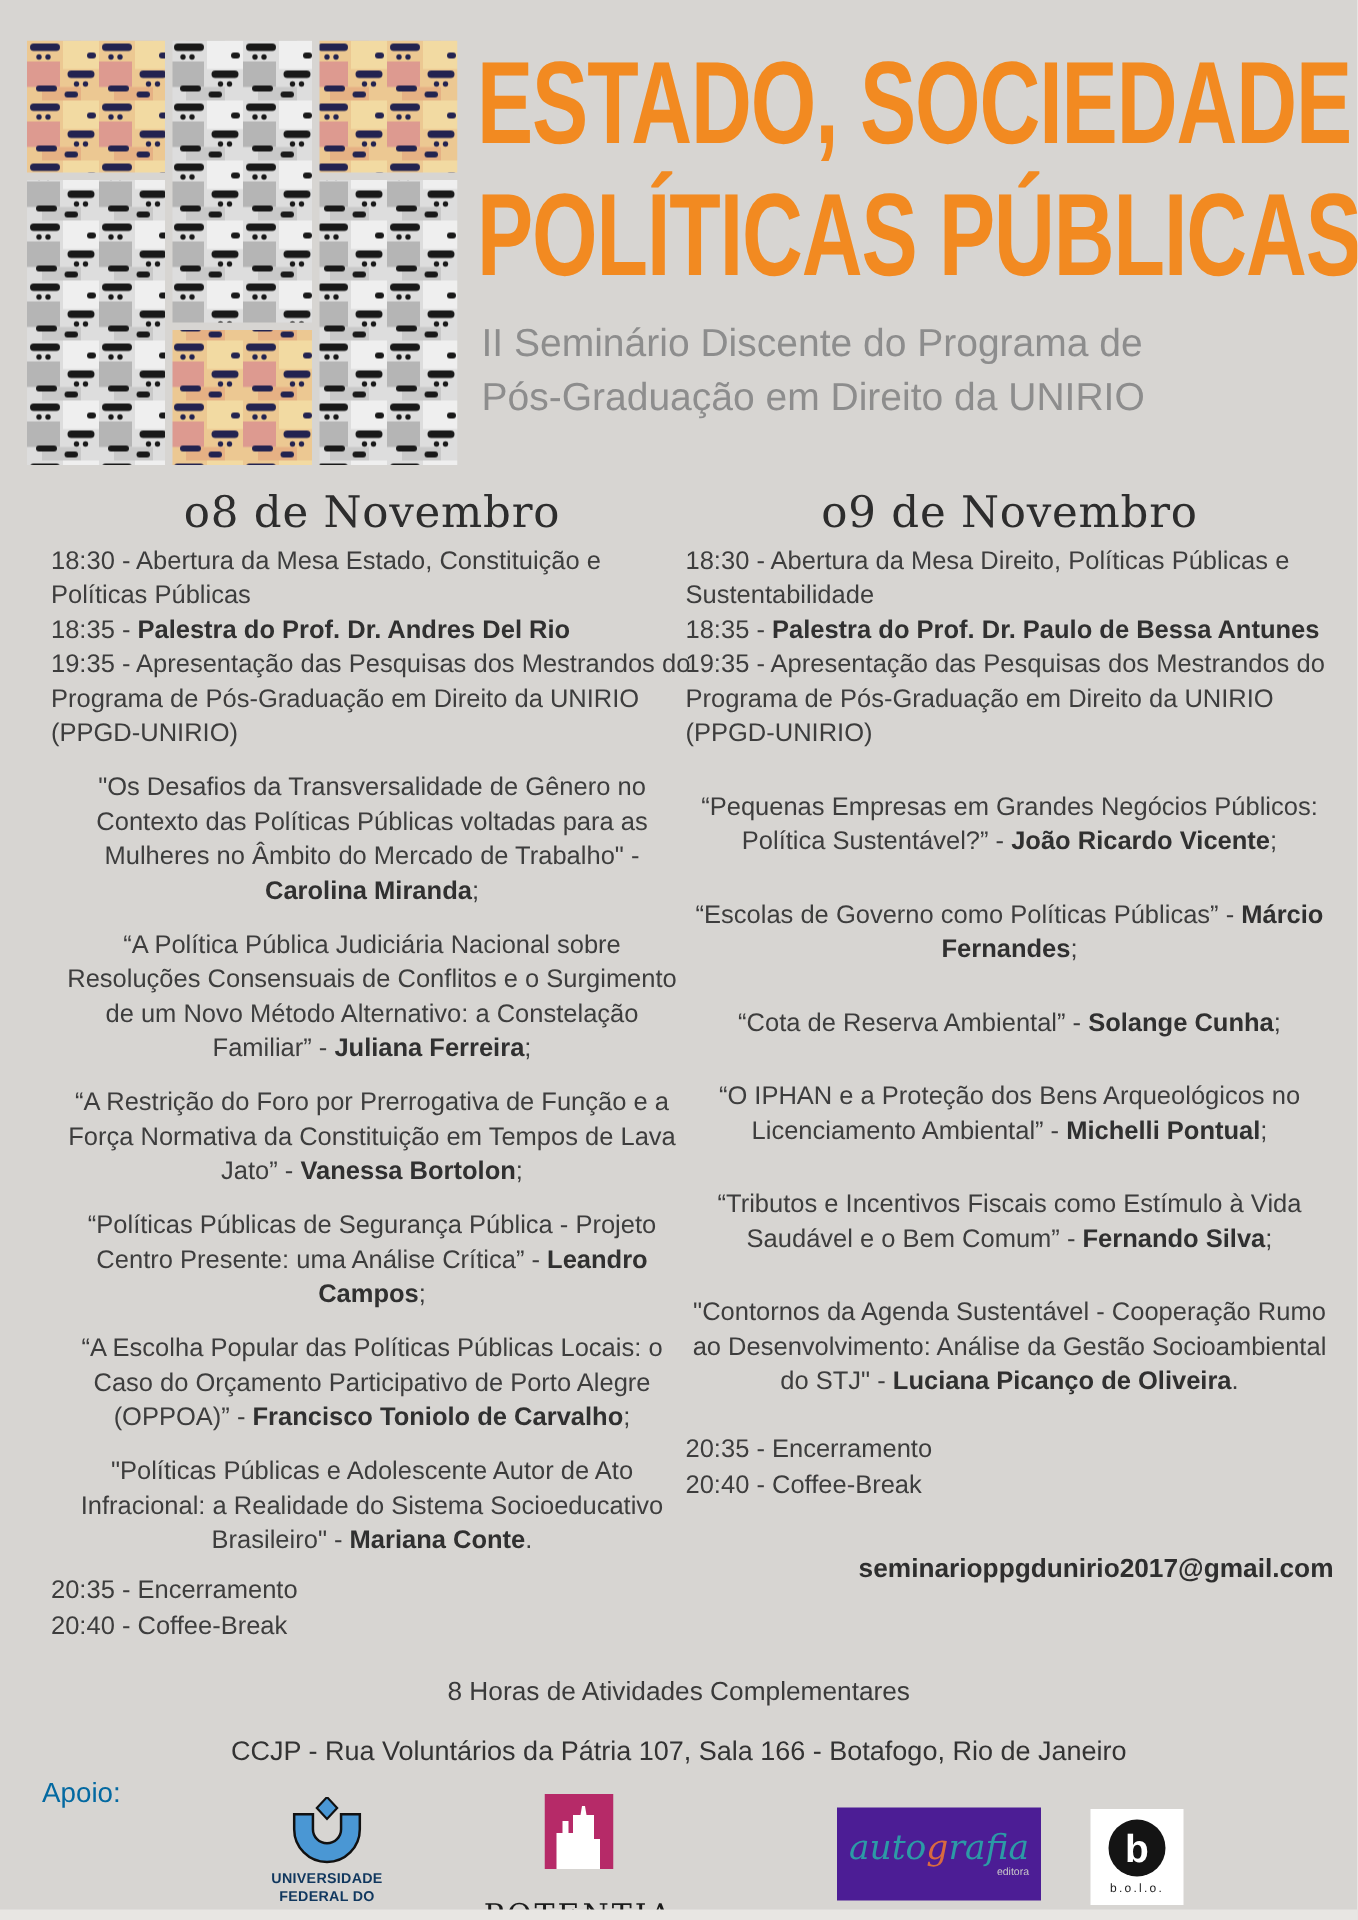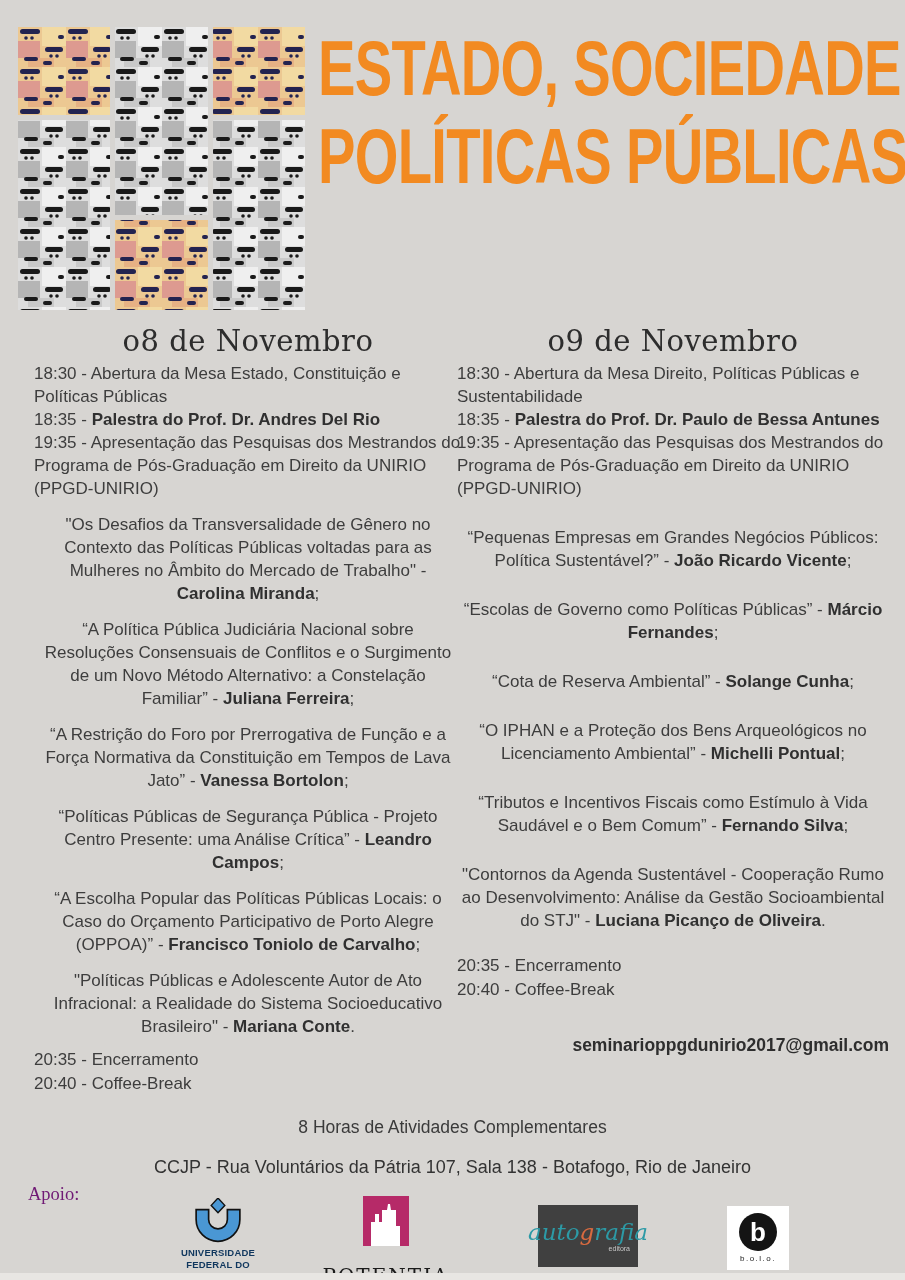--- a/index.html
+++ b/index.html
@@ -31,32 +31,32 @@
   .sched { margin:0; text-align:left; }
   .talk  { text-align:center; margin:13px 4px 0 4px; }
   .col-right .talk { margin-top:26px; }
   .spk { font-weight:700; color:#303030; }
   .closing { margin-top:10px; text-align:left; line-height:24px; }
   .col-right .closing { margin-top:22px; }
   .contact { margin-top:30px; text-align:right; font-weight:700; font-size:17.5px; line-height:26px; color:#2e2e2e; }
   
   .hours   { position:absolute; left:0; top:1117px; width:100%; text-align:center; font-size:17.5px; color:#3a3a3a; }
   .address { position:absolute; left:0; top:1157px; width:100%; text-align:center; font-size:18px; color:#333; }
-  .apoio   { position:absolute; left:28px; top:1184px; font-size:18.5px; color:#701a75;font-family:Liberation Serif, serif; }
+  .apoio   { position:absolute; left:28px; top:1184px; font-size:18.5px; color:#0369a1; }
   .bottom-strip { position:absolute; left:0; bottom:0; width:100%; height:7px; background:#e8e6e3; }
   
   .logo { position:absolute; display:flex; flex-direction:column; align-items:center; }
   .logo-unirio { left:160px; top:1198px; width:116px; }
   .unirio-lines { margin-top:3px; font-size:9.5px; font-weight:700; color:#10375e; text-align:center; line-height:12px; letter-spacing:0.2px; }
   .unirio-lines .l { border-bottom:1px solid #10375e; padding-bottom:19px; }
   .logo-potentia { left:320px; top:1196px; width:132px; }
   .potentia-name { font-family:"DejaVu Serif", serif; font-size:20px; letter-spacing:2px; color:#1b1b1b; margin-top:18px; }
   .potentia-tag  { font-size:6.5px; letter-spacing:0.6px; color:#3a3a3a; margin-top:1px; white-space:nowrap; }
   .logo-autografia {
-    left:538px; top:1205px; width:100px; height:62px; background:#404040;
+    left:558px; top:1205px; width:136px; height:62px; background:#4c1d95;
     justify-content:center;
   }
   .autografia-word { font-family:"DejaVu Serif", serif; font-style:italic; font-size:23px; color:#2c9aa6; line-height:1; }
   .autografia-word .g { color:#d96a3f; }
   .autografia-sub { align-self:flex-end; font-size:7px; color:#c9c9c9; margin:1px 8px 0 0; }
   .logo-bolo { left:727px; top:1206px; width:62px; height:64px; background:#fff; justify-content:center; }
   .bolo-circle { width:38px; height:38px; border-radius:50%; background:#141414; color:#fff;
     display:flex; align-items:center; justify-content:center; font-size:26px; font-weight:700; line-height:1; }
   .bolo-name { font-size:8px; letter-spacing:1.5px; color:#222; margin-top:3px; }
 </style>
@@ -105,20 +105,24 @@
       <rect x="97" y="193" width="93" height="90" fill="url(#pc)"></rect>
       <rect x="195" y="0" width="92" height="88" fill="url(#pc)"></rect>
       <rect x="195" y="93" width="92" height="190" fill="url(#pg)"></rect>
     </svg>
   </div>
 
   <div class="title">
     <div>ESTADO, SOCIEDADE E</div>
     <div>POLÍTICAS PÚBLICAS</div>
   </div>
+  <div class="subtitle">
+    <div>II Seminário Discente do Programa de</div>
+    <div>Pós-Graduação em Direito da UNIRIO</div>
+  </div>
 
   <div class="col col-left">
     <h2 class="day">o8 de Novembro</h2>
     <p class="sched"><span>18:30 - Abertura da Mesa Estado, Constituição e Políticas Públicas</span><span class="spk"></span></p>
     <p class="sched"><span>18:35 - </span><span class="spk">Palestra do Prof. Dr. Andres Del Rio</span></p>
     <p class="sched"><span>19:35 - Apresentação das Pesquisas dos Mestrandos do Programa de Pós-Graduação em Direito da UNIRIO (PPGD-UNIRIO)</span><span class="spk"></span></p>
 
     <p class="talk"><span>"Os Desafios da Transversalidade de Gênero no Contexto das Políticas Públicas voltadas para as Mulheres no Âmbito do Mercado de Trabalho" - </span><span class="spk">Carolina Miranda</span><span>;</span></p>
     <p class="talk"><span>“A Política Pública Judiciária Nacional sobre Resoluções Consensuais de Conflitos e o Surgimento de um Novo Método Alternativo: a Constelação Familiar” - </span><span class="spk">Juliana Ferreira</span><span>;</span></p>
     <p class="talk"><span>“A Restrição do Foro por Prerrogativa de Função e a Força Normativa da Constituição em Tempos de Lava Jato” - </span><span class="spk">Vanessa Bortolon</span><span>;</span></p>
@@ -149,21 +153,21 @@
       <div>20:35 - Encerramento</div>
       <div>20:40 - Coffee-Break</div>
     </div>
 
     <div class="contact">
       <div>seminarioppgdunirio2017@gmail.com</div>
     </div>
   </div>
 
   <div class="hours">8 Horas de Atividades Complementares</div>
-  <div class="address">CCJP - Rua Voluntários da Pátria 107, Sala 138 - Botafogo, Rio de Janeiro</div>
+  <div class="address">CCJP - Rua Voluntários da Pátria 107, Sala 166 - Botafogo, Rio de Janeiro</div>
   <div class="apoio">Apoio:</div>
 
   <div class="logo logo-unirio">
     <svg width="50" height="46" viewBox="0 0 48 44">
       <polygon points="24,0 30.5,7 24,14 17.5,7" fill="#4a97d4" stroke="#111" stroke-width="1.4"></polygon>
       <path d="M3,11 h12 v9.5 c0,5 4,9 9,9 s9,-4 9,-9 V11 h12 v9.5 c0,11.6 -9.4,21 -21,21 S3,32.1 3,20.5 Z" fill="#4a97d4" stroke="#111" stroke-width="1.6"></path>
     </svg>
     <div class="unirio-lines">
       <div class="l">UNIVERSIDADE FEDERAL DO</div>
       <div class="l">ESTADO DO RIO DE JANEIRO</div>

